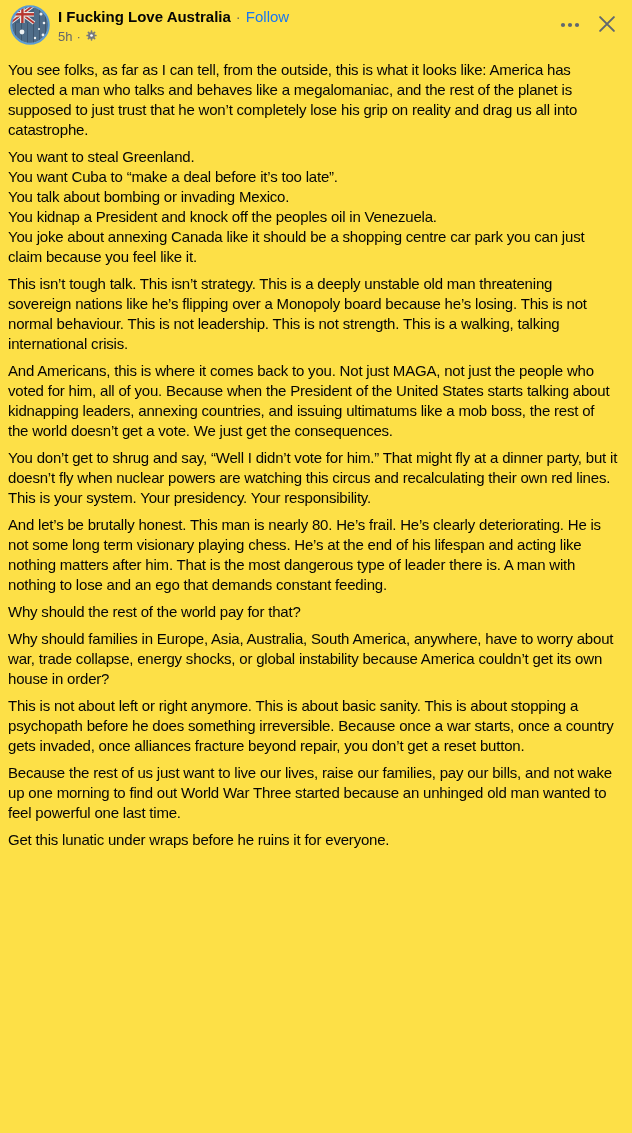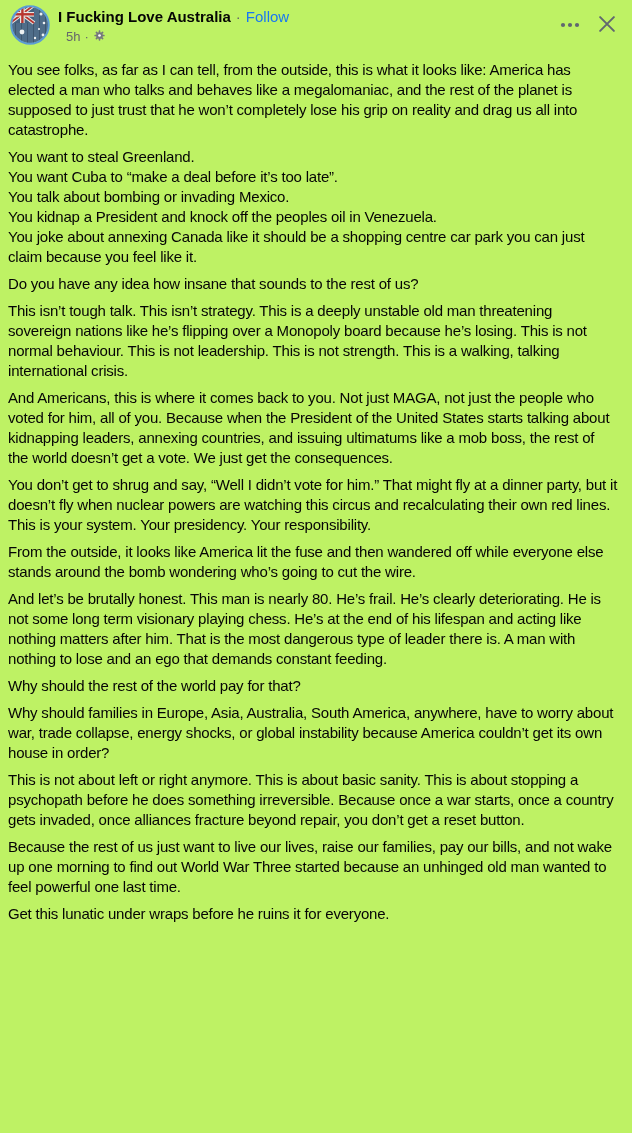--- a/index.html
+++ b/index.html
@@ -1,30 +1,30 @@
 <!DOCTYPE html>
 <html><head>
 <meta charset="utf-8">
 <style>
   * { box-sizing: border-box; margin: 0; padding: 0; }
   html, body { width: 632px; height: 1133px; background: #fff; overflow: hidden; }
   body { font-family: "Liberation Sans", sans-serif; color: #050505; }
 
-  .card { position: relative; width: 632px; height: 1133px; background: #bef264; }
+  .card { position: relative; width: 632px; height: 1133px; background: #fde047; }
 
   
   .post-header { position: relative; height: 50px; padding: 5px 12px 0 10px; display: flex; align-items: flex-start; }
   .avatar-btn { width: 40px; height: 40px; border: none; background: none; padding: 0; cursor: pointer; flex: 0 0 auto; }
   .head-text { margin-left: 8px; padding-top: 2px; }
   .title-row { font-size: 15px; line-height: 20px; display: flex; align-items: baseline; gap: 5px; }
   .page-name { font-weight: 700; color: #050505; cursor: pointer; }
   .title-sep { color: #65676b; font-weight: 400; }
   .follow-link { color: #1877f2; font-weight: 400; text-decoration: none; cursor: pointer; }
   .meta-row { margin-top: 1px; font-size: 13px; line-height: 16px; color: #65676b; display: flex; align-items: center; gap: 4px; }
-  .meta-row .timestamp { cursor: pointer; margin-left: 8px; }
+  .meta-row .timestamp { cursor: pointer; }
   .gear { display: inline-block; margin-top: 1px; }
 
   .actions { position: absolute; top: 10px; right: 12px; display: flex; align-items: center; gap: 10px; }
   .icon-btn { border: none; background: none; padding: 2px; cursor: pointer; display: flex; align-items: center; justify-content: center; }
 
   
   .post-body { padding: 10px 14px 0 8px; }
   .post-body p {
     font-size: 15px;
     line-height: 20px;
@@ -132,25 +132,23 @@
 
   </header>
 
   <article class="post-body">
     <p>You see folks, as far as I can tell, from the outside, this is what it looks like: America has elected a man who talks and behaves like a megalomaniac, and the rest of the planet is supposed to just trust that he won’t completely lose his grip on reality and drag us all into catastrophe.</p>
     <p>You want to steal Greenland.
 You want Cuba to “make a deal before it’s too late”.
 You talk about bombing or invading Mexico.
 You kidnap a President and knock off the peoples oil in Venezuela.
 You joke about annexing Canada like it should be a shopping centre car park you can just claim because you feel like it.</p>
-    <p>Do you have any idea how insane that sounds to the rest of us?</p>
     <p>This isn’t tough talk. This isn’t strategy. This is a deeply unstable old man threatening sovereign nations like he’s flipping over a Monopoly board because he’s losing. This is not normal behaviour. This is not leadership. This is not strength. This is a walking, talking international crisis.</p>
     <p>And Americans, this is where it comes back to you. Not just MAGA, not just the people who voted for him, all of you. Because when the President of the United States starts talking about kidnapping leaders, annexing countries, and issuing ultimatums like a mob boss, the rest of the world doesn’t get a vote. We just get the consequences.</p>
     <p>You don’t get to shrug and say, “Well I didn’t vote for him.” That might fly at a dinner party, but it doesn’t fly when nuclear powers are watching this circus and recalculating their own red lines. This is your system. Your presidency. Your responsibility.</p>
-    <p>From the outside, it looks like America lit the fuse and then wandered off while everyone else stands around the bomb wondering who’s going to cut the wire.</p>
     <p>And let’s be brutally honest. This man is nearly 80. He’s frail. He’s clearly deteriorating. He is not some long term visionary playing chess. He’s at the end of his lifespan and acting like nothing matters after him. That is the most dangerous type of leader there is. A man with nothing to lose and an ego that demands constant feeding.</p>
     <p>Why should the rest of the world pay for that?</p>
     <p>Why should families in Europe, Asia, Australia, South America, anywhere, have to worry about war, trade collapse, energy shocks, or global instability because America couldn’t get its own house in order?</p>
     <p>This is not about left or right anymore. This is about basic sanity. This is about stopping a psychopath before he does something irreversible. Because once a war starts, once a country gets invaded, once alliances fracture beyond repair, you don’t get a reset button.</p>
     <p>Because the rest of us just want to live our lives, raise our families, pay our bills, and not wake up one morning to find out World War Three started because an unhinged old man wanted to feel powerful one last time.</p>
     <p>Get this lunatic under wraps before he ruins it for everyone.</p>
   </article>
 
 </div>
 

